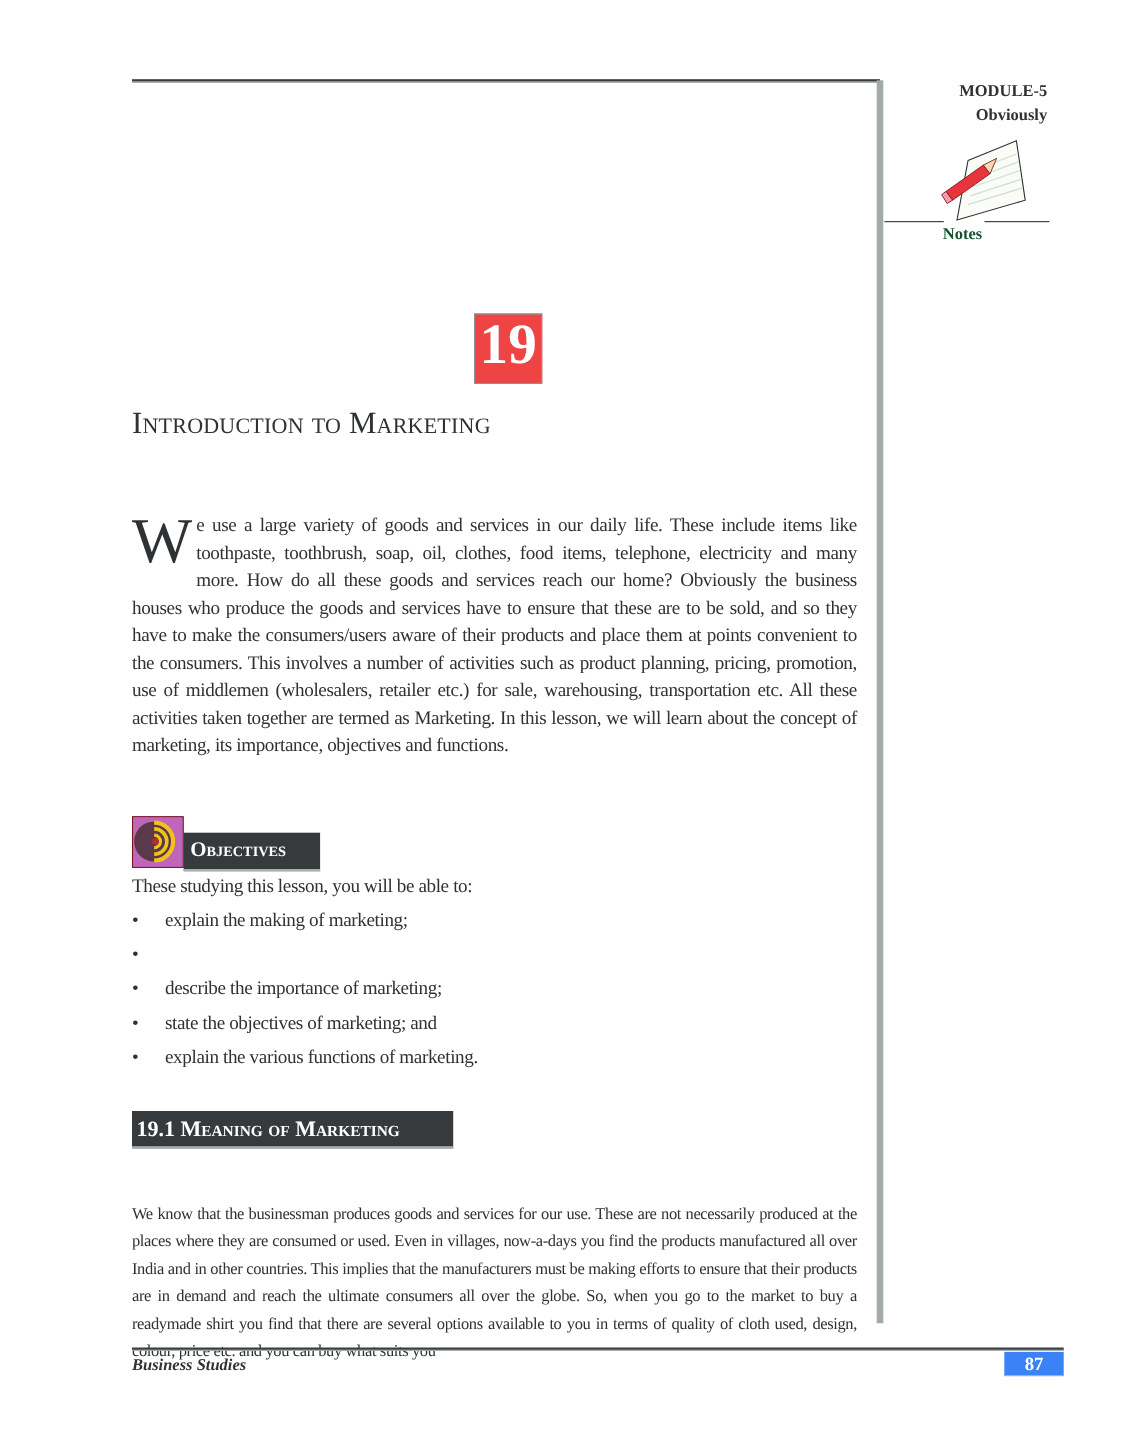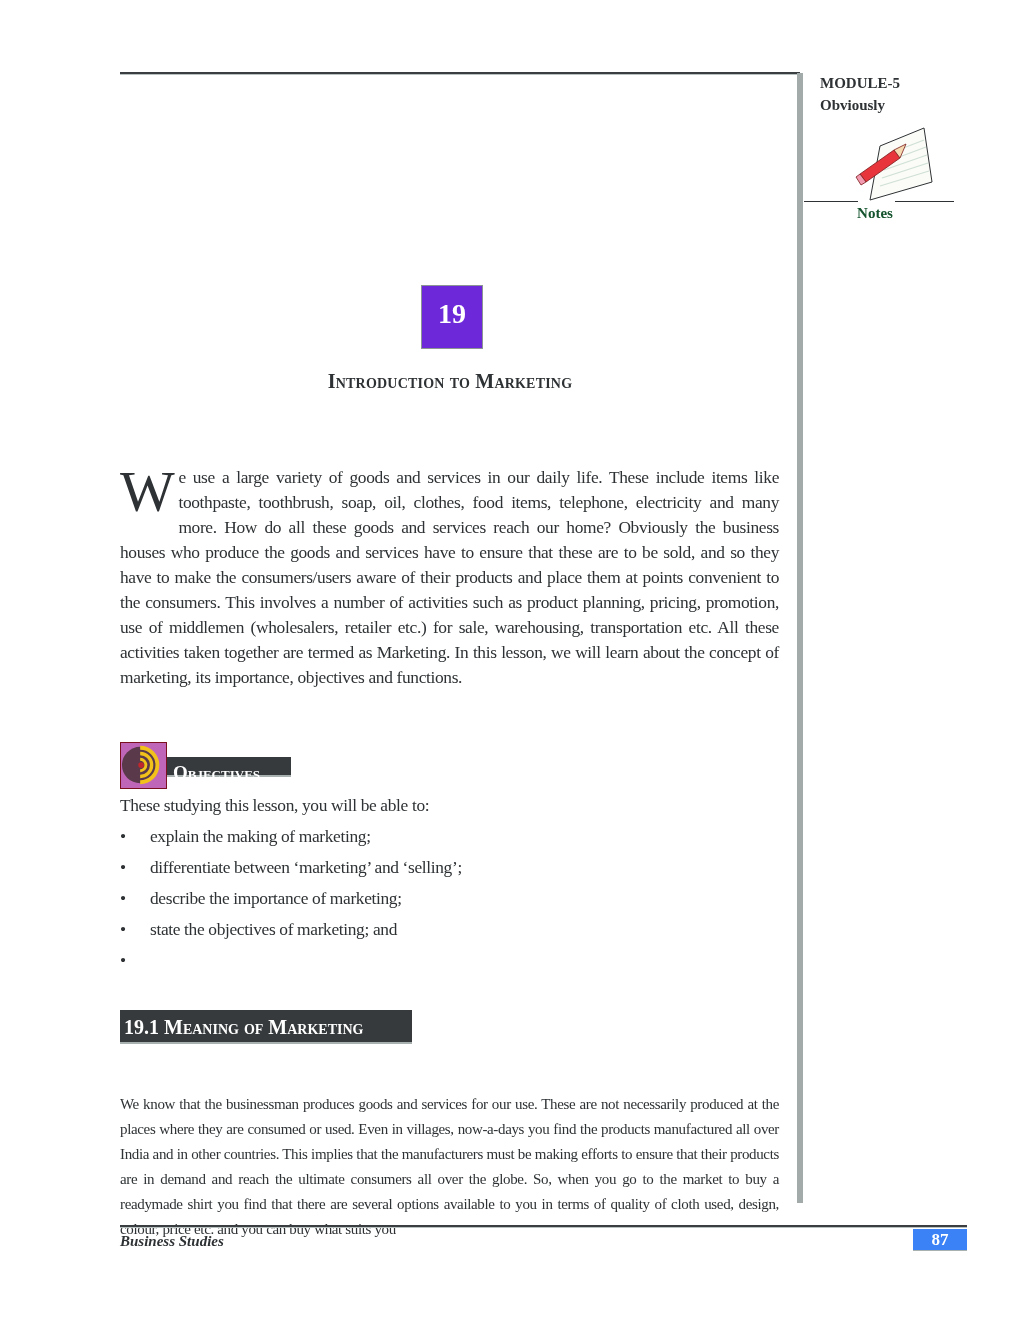--- a/index.html
+++ b/index.html
@@ -1,31 +1,31 @@
 <!DOCTYPE html>
 <html><head>
 <meta charset="utf-8">
 <style>
   html, body { margin:0; padding:0; background:#ffffff; }
   body { width:1020px; height:1320px; position:relative; overflow:hidden;
          font-family:"Liberation Serif","DejaVu Serif",serif; color:#2e3234; }
   .top-rule { position:absolute; left:120px; top:72px; width:680px; height:2px; background:#3a3e40; border-bottom:1px solid #b9c0c0; }
   .side-bar { position:absolute; left:797px; top:73px; width:6px; height:1130px; background:#a3abaa; }
-  .module { position:absolute; left:820px; top:72px; width:132px; text-align:left; font-weight:bold; font-size:15px; line-height:22px; color:#2e3234; }
+  .module { position:absolute; left:820px; top:72px; width:132px; text-align:right; font-weight:bold; font-size:15px; line-height:22px; color:#2e3234; }
   .notes-line-l { position:absolute; left:804px; top:201px; width:54px; height:1px; background:#2e3234; }
   .notes-line-r { position:absolute; left:895px; top:201px; width:59px; height:1px; background:#2e3234; }
   .notes-label { position:absolute; left:840px; top:205px; width:70px; text-align:center; font-weight:bold; font-size:15px; color:#14532d; }
   .notes-icon { position:absolute; left:848px; top:124px; width:90px; height:82px; }
-  .chapter-box { position:absolute; left:421px; top:285px; width:60px; height:62px; background:#6d28d9; border:1px solid #8d9494; color:#fff; font-weight:bold; font-size:28px; text-align:center; line-height:56px; }
-  .chapter-title { position:absolute; left:120px; top:370px; width:660px; text-align:center; font-weight:bold; font-size:20px; letter-spacing:0.2px; color:#2e3234; font-variant:small-caps; }
+  .chapter-box { position:absolute; left:431px; top:285px; width:60px; height:62px; background:#ef4444; border:1px solid #8d9494; color:#fff; font-weight:bold; font-size:52px; text-align:center; line-height:56px; }
+  .chapter-title { position:absolute; left:120px; top:370px; width:660px; font-weight:normal; font-size:28px; letter-spacing:0.2px; color:#2e3234; font-variant:small-caps; }
   .intro { position:absolute; left:120px; top:465px; width:659px; font-size:17.4px; line-height:25px; text-align:justify; letter-spacing:-0.35px; }
   .dropcap { float:left; font-size:58px; line-height:48px; margin:3px 4px 0 0; color:#2e3234; }
   .obj-head { position:absolute; left:120px; top:742px; height:48px; }
   .obj-icon { position:absolute; left:0; top:0; width:47px; height:47px; background:#c066b8; border:1px solid #7b1020; box-sizing:border-box; }
-  .obj-label { position:absolute; left:47px; top:15px; width:124px; height:20px; background:#363a3c; border-bottom:2px solid #a9b0b0; color:#fff; font-weight:bold; font-size:19px; line-height:31px; padding-left:6px; box-sizing:border-box; font-variant:small-caps; }
+  .obj-label { position:absolute; left:47px; top:15px; width:124px; height:35px; background:#363a3c; border-bottom:2px solid #a9b0b0; color:#fff; font-weight:bold; font-size:19px; line-height:31px; padding-left:6px; box-sizing:border-box; font-variant:small-caps; }
   .obj-intro { position:absolute; left:120px; top:795px; font-size:17.4px; letter-spacing:-0.35px; }
   .obj-list { position:absolute; left:120px; top:826px; margin:0; padding:0; list-style:none; }
   .obj-list li { position:relative; height:31px; font-size:17.4px; letter-spacing:-0.35px; padding-left:30px; }
   .obj-list .bullet { position:absolute; left:0; top:0; }
   .sec-head { position:absolute; left:120px; top:998px; width:292px; height:34px; background:#363a3c; border-bottom:2px solid #a9b0b0; color:#fff; font-weight:bold; font-size:20px; line-height:34px; padding-left:4px; box-sizing:border-box; font-variant:small-caps;margin-top:12px; }
   .sec-body { position:absolute; left:120px; top:1092px; width:659px; font-size:15px; line-height:25px; text-align:justify; letter-spacing:-0.35px; }
   .foot-rule { position:absolute; left:120px; top:1225px; width:847px; height:2px; background:#3a3e40; border-bottom:1px solid #b9c0c0; }
   .foot-left { position:absolute; left:120px; top:1233px; font-style:italic; font-weight:bold; font-size:15px; color:#2e3234; }
   .page-num { position:absolute; left:913px; top:1229px; width:54px; height:21px; background:#3b82f6; color:#fff; font-weight:bold; font-size:17px; text-align:center; line-height:21px; border-bottom:1px solid #a9b0b0; }
 </style>
@@ -74,24 +74,24 @@
     <path d="M20 17 A6 6 0 0 1 20 29" fill="none" stroke="#f2c21b" stroke-width="3"></path>
     <circle cx="21" cy="23" r="3" fill="#c0272d"></circle>
   </svg>
   <div class="obj-label">Objectives</div>
 </div>
 
 <div class="obj-intro">These studying this lesson, you will be able to:</div>
 
 <ul class="obj-list">
   <li><span class="bullet">•</span><span>explain the making of marketing;</span></li>
-  <li><span class="bullet">•</span><span>differentiate between ‘marketing’ and ‘selling’;</span></li>
+  <li><span class="bullet">•</span></li>
   <li><span class="bullet">•</span><span>describe the importance of marketing;</span></li>
   <li><span class="bullet">•</span><span>state the objectives of marketing; and</span></li>
-  <li><span class="bullet">•</span></li>
+  <li><span class="bullet">•</span><span>explain the various functions of marketing.</span></li>
 </ul>
 
 <div class="sec-head">19.1 Meaning of Marketing</div>
 <div class="sec-body">We know that the businessman produces goods and services for our use. These are not necessarily produced at the places where they are consumed or used. Even in villages, now-a-days you find the products manufactured all over India and in other countries. This implies that the manufacturers must be making efforts to ensure that their products are in demand and reach the ultimate consumers all over the globe. So, when you go to the market to buy a readymade shirt you find that there are several options available to you in terms of quality of cloth used, design, colour, price etc. and you can buy what suits you</div>
 
 <div class="foot-rule"></div>
 <div class="foot-left">Business Studies</div>
 <div class="page-num">87</div>
 
 </body></html>

